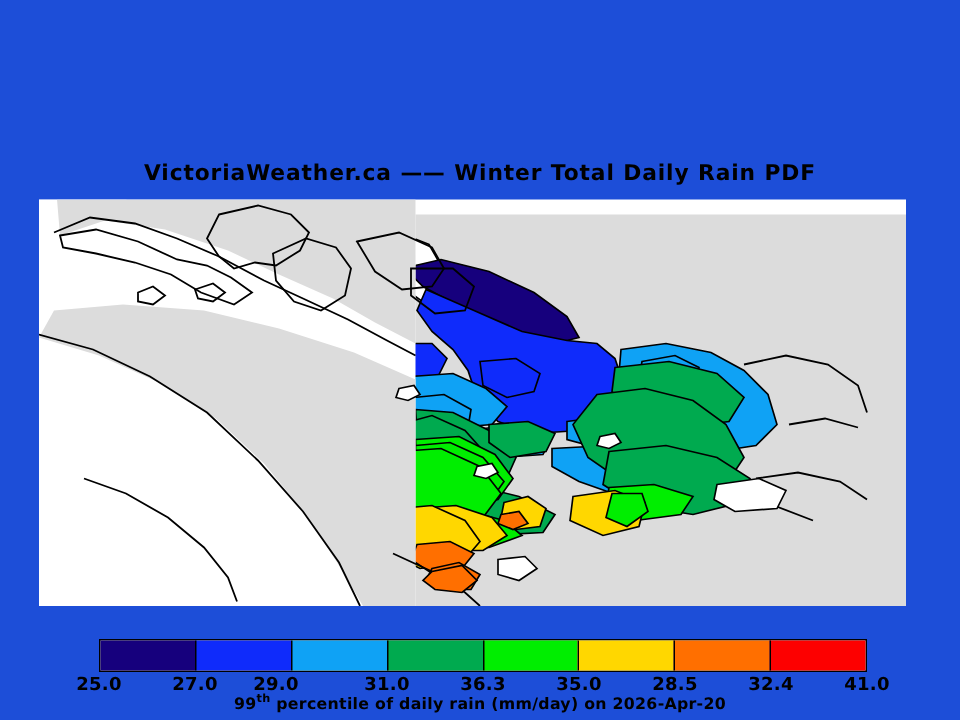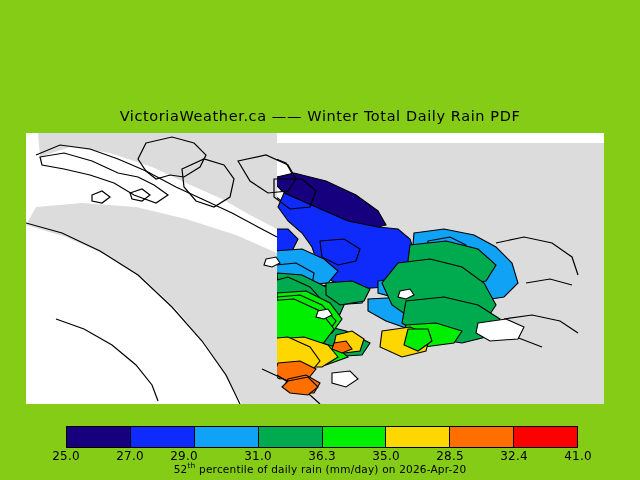--- a/index.html
+++ b/index.html
@@ -3,21 +3,21 @@
 <meta charset="utf-8">
 <style>
   html,body{margin:0;padding:0;}
   body{
     width:640px;height:480px;
     background:#ffffff;
     font-family:"DejaVu Sans",sans-serif;
     overflow:hidden;
     position:relative;
   }
-  #page{position:absolute;left:0;top:0;width:640px;height:480px;background:#84cc16;}
+  #page{position:absolute;left:0;top:0;width:640px;height:480px;background:#1d4ed8;font-weight:bold;}
 
   
   .title{
     position:absolute;left:0;top:108px;width:640px;
     text-align:center;
     font-family:"DejaVu Sans",sans-serif;
     font-size:14.5px;
     letter-spacing:0.6px;
     color:#000;
     white-space:nowrap;
@@ -298,15 +298,15 @@
     <span class="tick" style="left:130px">27.0</span>
     <span class="tick" style="left:184px">29.0</span>
     <span class="tick" style="left:258px">31.0</span>
     <span class="tick" style="left:322px">36.3</span>
     <span class="tick" style="left:386px">35.0</span>
     <span class="tick" style="left:450px">28.5</span>
     <span class="tick" style="left:514px">32.4</span>
     <span class="tick" style="left:578px">41.0</span>
   </div>
 
-  <div class="caption"><span>52</span><sup>th</sup><span> percentile of daily rain (mm/day) on 2026-Apr-20</span></div>
+  <div class="caption"><span>99</span><sup>th</sup><span> percentile of daily rain (mm/day) on 2026-Apr-20</span></div>
 
 </div>
 
 </body></html>

